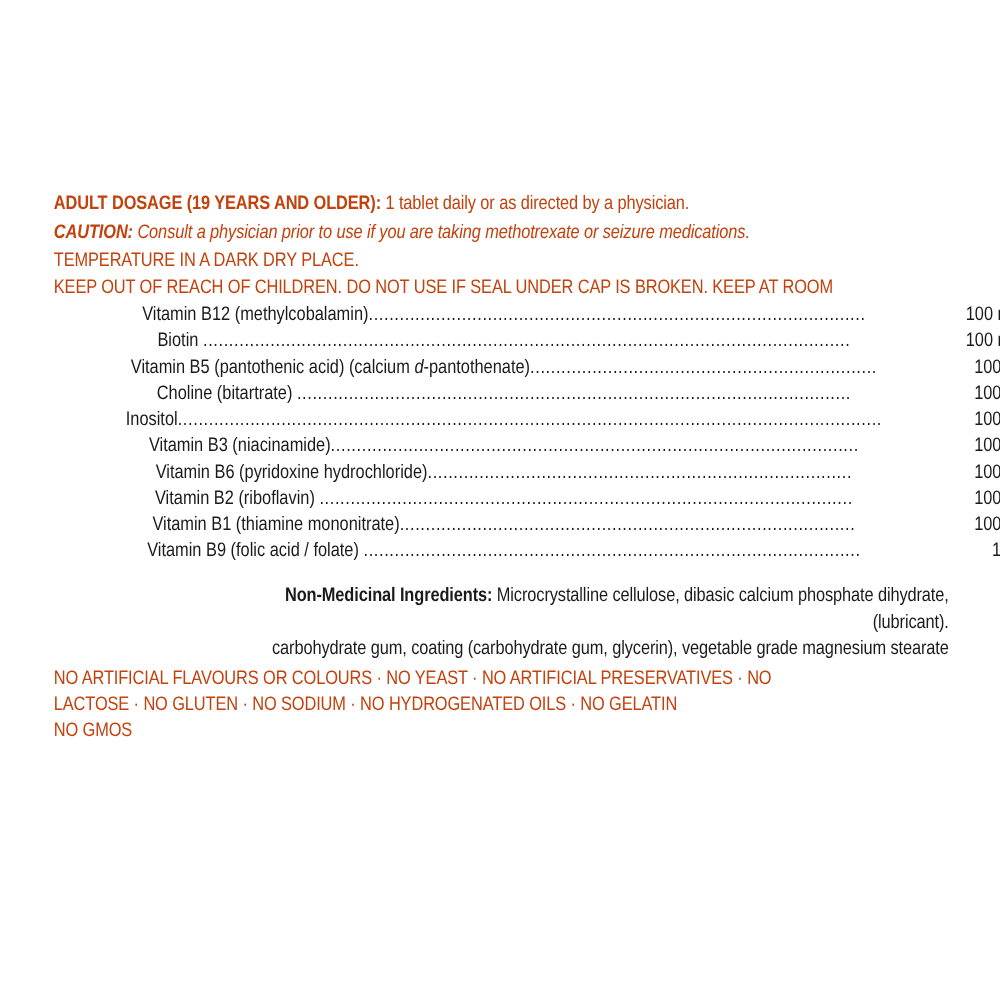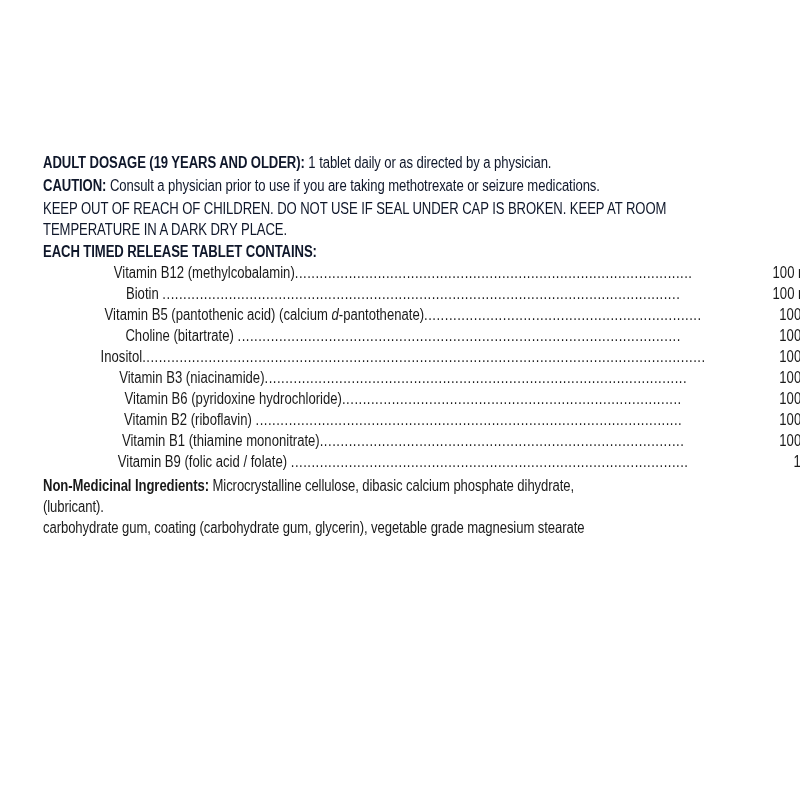--- a/index.html
+++ b/index.html
@@ -29,38 +29,38 @@
     transform-origin: left center;
     width: 119.05%;
     display: block;
   }
 
   .line {
     font-size: 15.6px;
     line-height: 21px;
     white-space: nowrap;
     letter-spacing: -0.1px;
-    color: #0f172a;
+    color: #c2410c;
   }
   .line.bold, .bold {
     font-weight: bold;
   }
   .lead-in {
     font-weight: bold;
   }
 
   .block-caps {
     font-size: 15.6px;
     line-height: 21px;
     letter-spacing: -0.1px;
   }
 
   
   .grp-dosage { margin-bottom: 2px; }
-  .grp-caution { margin-bottom: 2px; }
+  .grp-caution { margin-bottom: 2px; font-style: italic; }
   .grp-storage { margin-bottom: 1px; }
   .grp-heads { margin-bottom: 0px; }
 
   
   #ingredient-list {
     margin-top: 0px;
     width: 100%;
     border-collapse: collapse;
   }
   #ingredient-list tr { height: 21px; }
@@ -123,31 +123,28 @@
   </div>
 
   <div class="grp-caution">
     <div class="line">
         <span class="cond"><span class="lead-in">CAUTION:</span><span> Consult a physician prior to use if you are taking methotrexate or seizure medications.</span></span>
       </div>
   </div>
 
   <div class="grp-storage">
     <div class="line block-caps">
+        <span class="cond">TEMPERATURE IN A DARK DRY PLACE.</span>
+      </div>
+    <div class="line block-caps">
         <span class="cond">KEEP OUT OF REACH OF CHILDREN. DO NOT USE IF SEAL UNDER CAP IS BROKEN. KEEP AT ROOM</span>
       </div>
-    <div class="line block-caps">
-        <span class="cond">TEMPERATURE IN A DARK DRY PLACE.</span>
-      </div>
   </div>
 
   <div class="grp-heads">
-    <div class="line bold">
-        <span class="cond">EACH TIMED RELEASE TABLET CONTAINS:</span>
-      </div>
   </div>
 
   <table id="ingredient-list">
     <tbody>
         <tr>
           <td class="ing-name-cell">
             <span class="ing-name-inner"><span class="nm">Vitamin B12 (methylcobalamin)</span><span class="leader">................................................................................................</span></span>
           </td>
           <td class="ing-amt-cell"><span class="ing-amt-inner">100 mcg</span></td>
         </tr>
@@ -201,26 +198,37 @@
         </tr>
         <tr>
           <td class="ing-name-cell">
             <span class="ing-name-inner"><span class="nm">Vitamin B9 (folic acid / folate) </span><span class="leader">................................................................................................</span></span>
           </td>
           <td class="ing-amt-cell"><span class="ing-amt-inner">1 mg</span></td>
         </tr>
       </tbody>
   </table>
 
-  <div class="para" style="margin-top:3px;">
+  <div class="para" style="margin-top:15px;text-align:right;">
     <div class="nm-para-line">
         <span class="cond"><span class="lead-in">Non-Medicinal Ingredients:</span><span> Microcrystalline cellulose, dibasic calcium phosphate dihydrate,</span></span>
       </div>
     <div class="nm-para-line">
         <span class="cond">(lubricant).</span>
       </div>
     <div class="nm-para-line">
         <span class="cond">carbohydrate gum, coating (carbohydrate gum, glycerin), vegetable grade magnesium stearate</span>
       </div>
   </div>
 
+  <div class="freefrom">
+    <div class="line block-caps">
+        <span class="cond">NO ARTIFICIAL FLAVOURS OR COLOURS · NO YEAST · NO ARTIFICIAL PRESERVATIVES · NO</span>
+      </div>
+    <div class="line block-caps">
+        <span class="cond">LACTOSE · NO GLUTEN · NO SODIUM · NO HYDROGENATED OILS · NO GELATIN</span>
+      </div>
+    <div class="line block-caps">
+        <span class="cond">NO GMOS</span>
+      </div>
+  </div>
 
 </div>
 
 </body></html>

